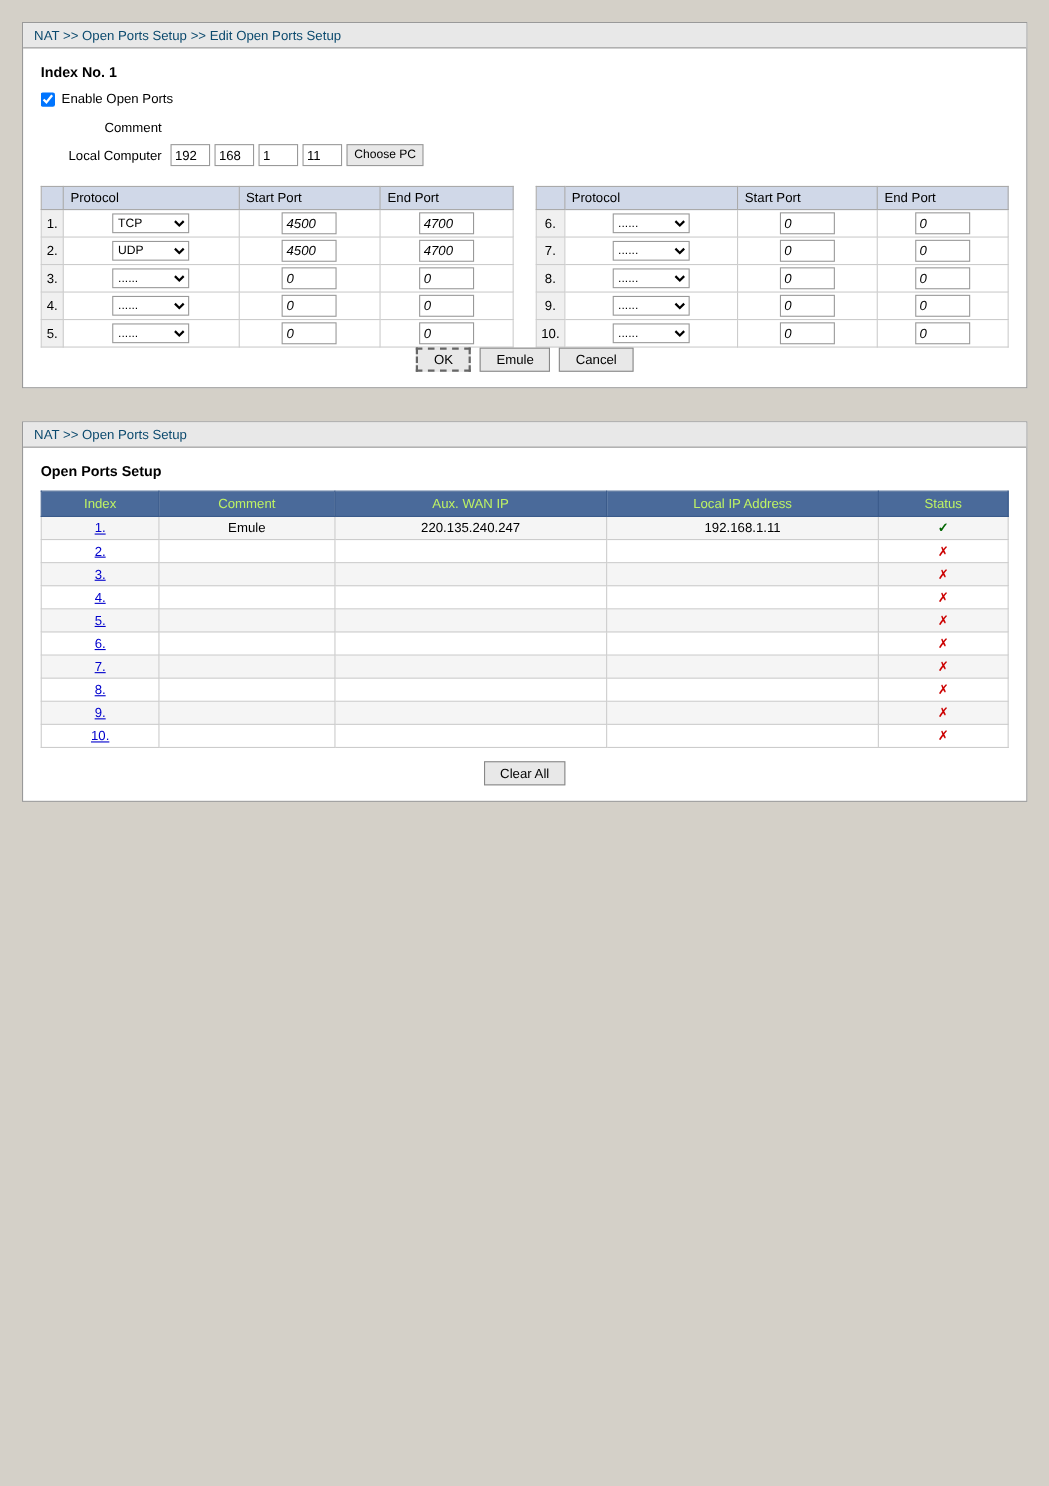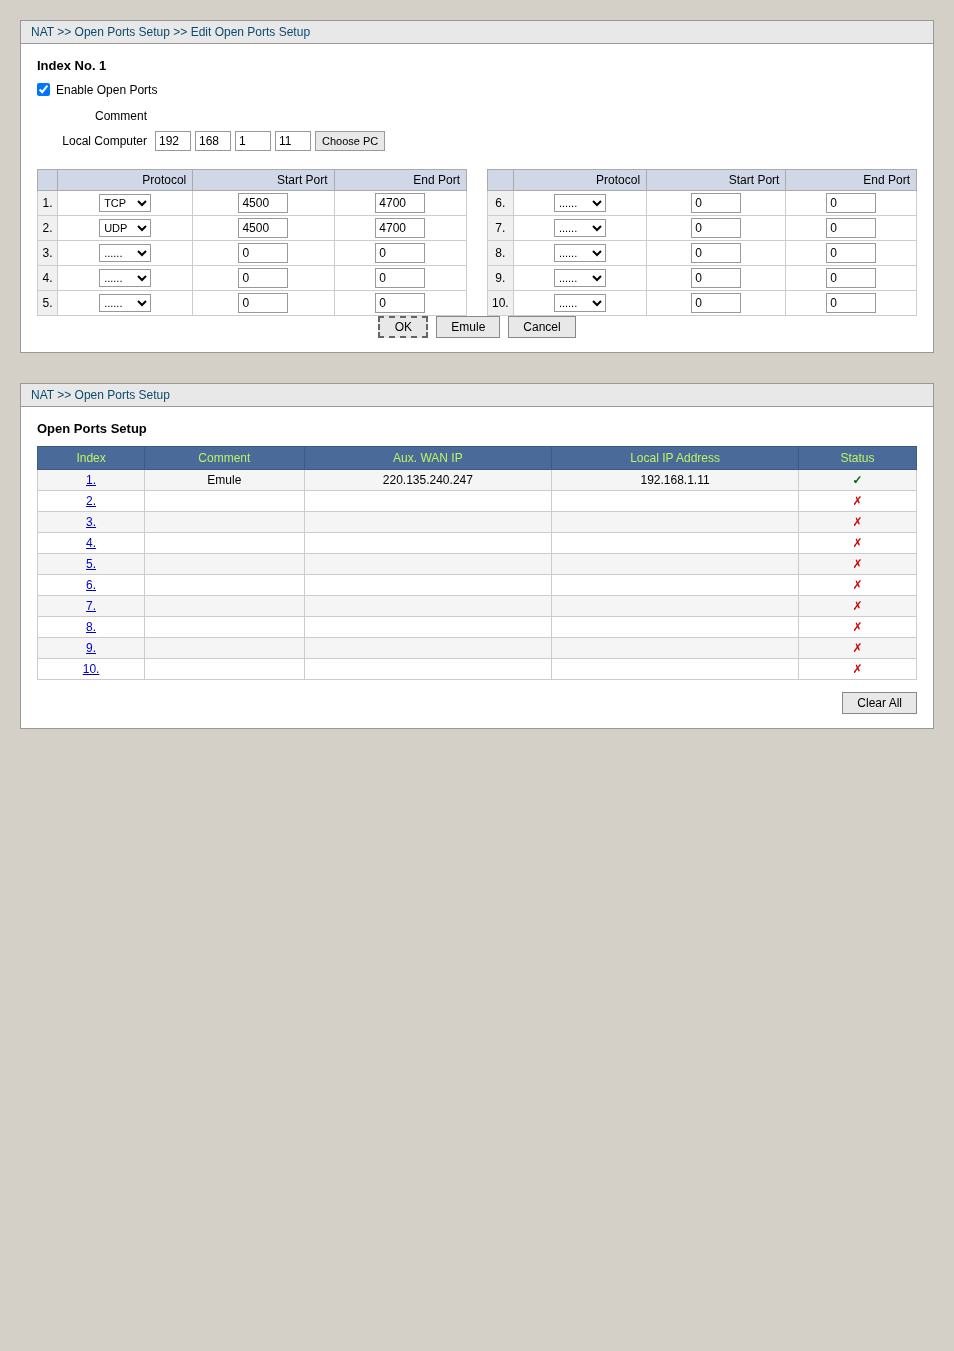--- a/index.html
+++ b/index.html
@@ -33,21 +33,21 @@
 
     .section-title {
       font-weight: bold;
       font-size: 13px;
       margin-bottom: 10px;
       color: #000;
     }
 
     .enable-row {
       display: flex;
-      align-items: flex-start;
+      align-items: flex-end;
       margin-bottom: 12px;
       gap: 6px;
     }
 
     .form-row {
       display: flex;
       align-items: center;
       margin-bottom: 8px;
       gap: 8px;
     }
@@ -105,21 +105,21 @@
       border-collapse: collapse;
       margin-top: 10px;
     }
 
     .port-table th {
       background: #d0d8e8;
       border: 1px solid #aaa;
       padding: 3px 6px;
       font-size: 12px;
       font-weight: normal;
-      text-align: right;
+      text-align: left;
     }
 
     .port-table td {
       border: 1px solid #ccc;
       padding: 2px 4px;
       text-align: center;
       vertical-align: middle;
     }
 
     .port-table .row-num {
@@ -127,24 +127,25 @@
       font-size: 12px;
       width: 20px;
     }
 
     .port-input {
       width: 50px;
       border: 1px solid #999;
       padding: 1px 3px;
       font-size: 12px;
       height: 18px;
+      font-style: italic;
     }
 
     .proto-select {
-      width: 52px;
+      width: 70px;
       font-size: 11px;
       height: 18px;
       border: 1px solid #999;
     }
 
     .btn-row {
       display: flex;
       justify-content: center;
       gap: 8px;
     }
@@ -226,21 +227,21 @@
       display: flex;
       gap: 20px;
     }
 
     .half-table {
       flex: 1;
     }
 
     .clear-all-row {
       display: flex;
-      justify-content: flex-end;
+      justify-content: center;
       margin-top: 12px;
     }
   </style>
 </head>
 <body>
 
 <div class="panel">
   <div class="panel-header">NAT &gt;&gt; Open Ports Setup &gt;&gt; Edit Open Ports Setup</div>
   <div class="panel-content">
     <div class="section-title">Index No. 1</div>

